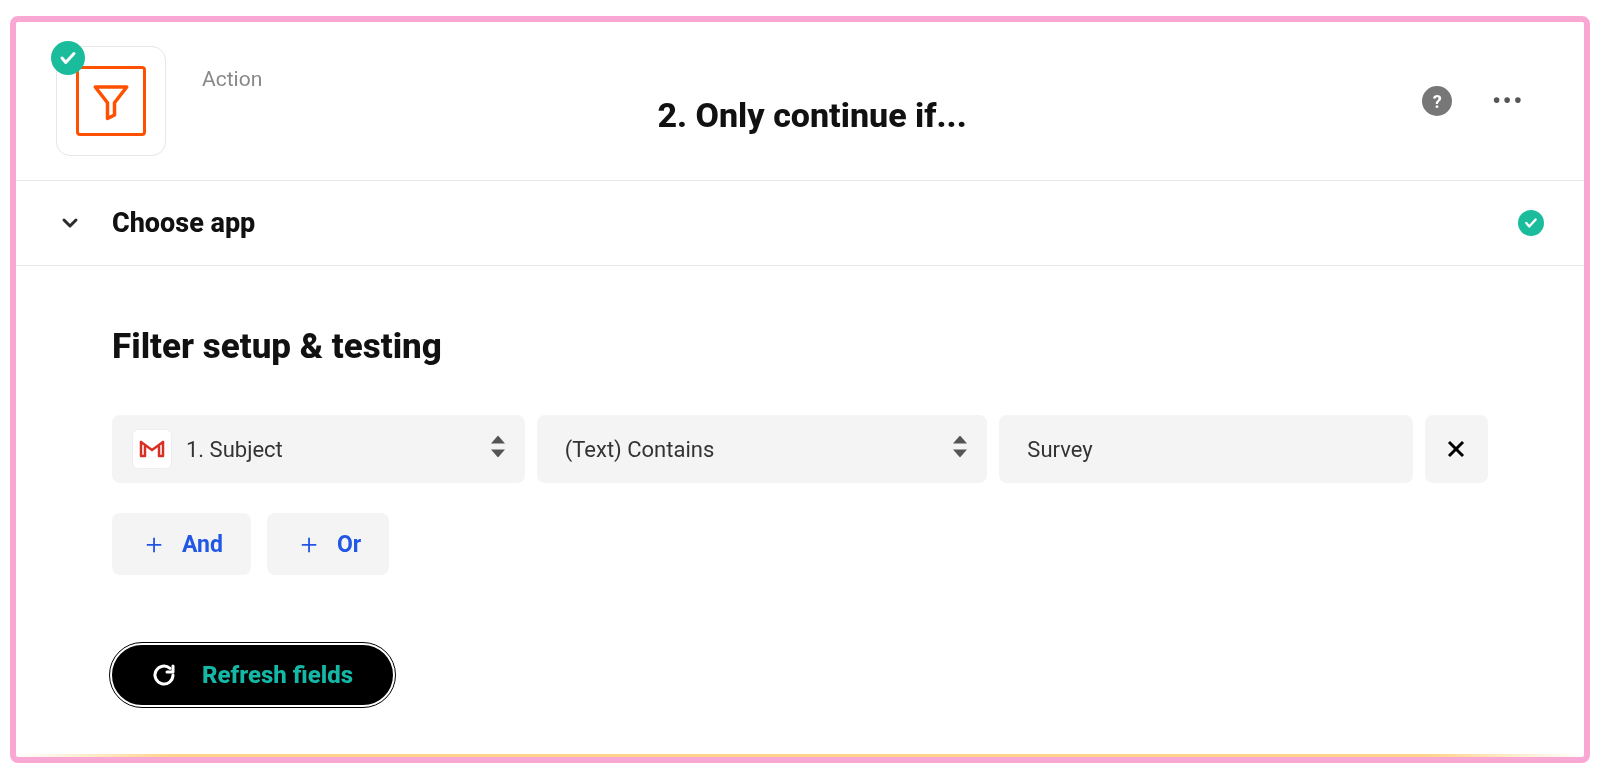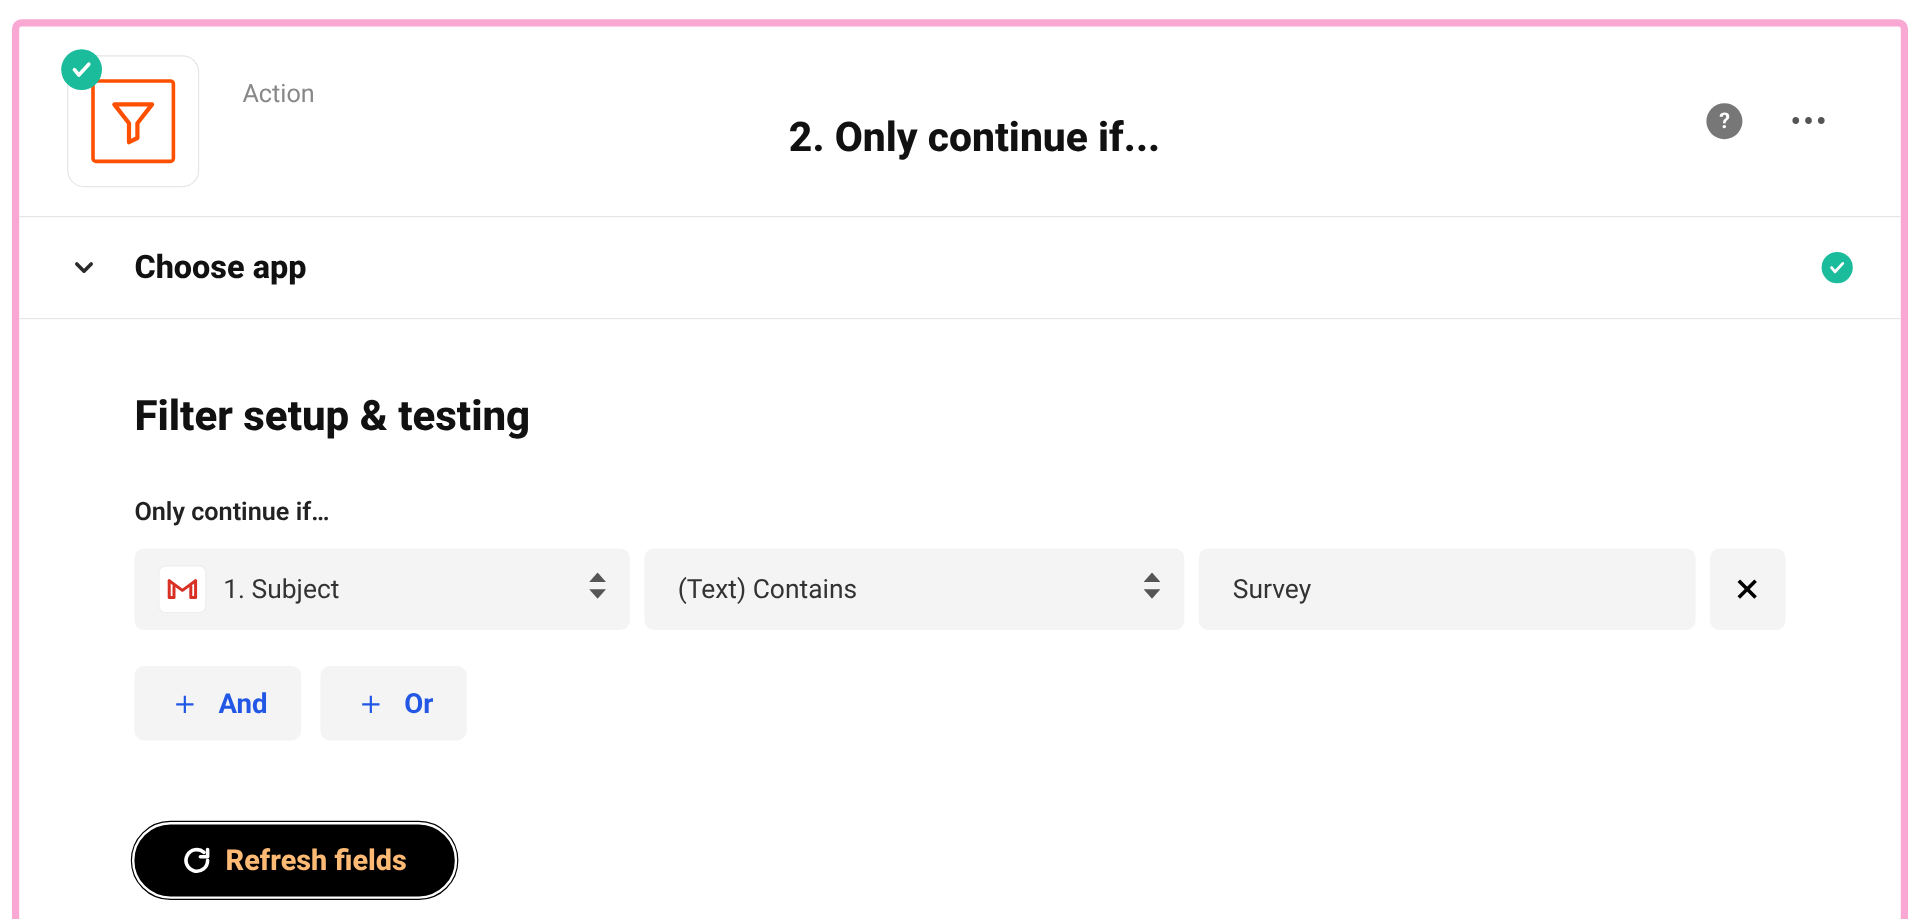--- a/index.html
+++ b/index.html
@@ -222,26 +222,26 @@
   .logic-btn .plus {
     font-size: 28px;
     margin-right: 14px;
     font-weight: 400;
   }
   .refresh-btn {
     border: 4px solid #000;
     outline: 1px solid #000;
     outline-offset: 2px;
     background: #000;
-    color: #fdba74;
+    color: #14b8a6;
     border-radius: 40px;
     padding: 12px 36px;
     display: inline-flex;
     align-items: center;
-    gap: 12px;
+    gap: 26px;
     font-size: 24px;
     font-weight: 800;
     cursor: pointer;
   }
   .refresh-btn svg { stroke: #fff; }
   .bottom-accent {
     height: 3px;
     width: 100%;
     background: linear-gradient(to right, #ffd38a00, #ffd38a 10%, #ffd38a 90%, #ffd38a00);
     position: absolute;
@@ -286,21 +286,20 @@
     <div class="section-label">Choose app</div>
     <div class="section-check">
       <svg width="14" height="14" viewBox="0 0 24 24" fill="none" stroke-width="4" stroke-linecap="round" stroke-linejoin="round">
           <polyline points="4 12 9 18 20 6"></polyline>
         </svg>
     </div>
   </div>
 
   <div class="body">
     <div class="body-title">Filter setup &amp; testing</div>
-    <div class="subtitle">Only continue if…</div>
 
     <div class="filter-row">
 
       <div class="select-box field-select">
         <div class="gmail-badge">
           <svg width="26" height="20" viewBox="0 0 52 40">
               <path d="M4 6 L26 22 L48 6" fill="none" stroke="#d93025" stroke-width="5" stroke-linecap="round" stroke-linejoin="round"></path>
               <path d="M4 6 V34 H12 V15" fill="none" stroke="#d93025" stroke-width="5" stroke-linecap="round" stroke-linejoin="round"></path>
               <path d="M48 6 V34 H40 V15" fill="none" stroke="#d93025" stroke-width="5" stroke-linecap="round" stroke-linejoin="round"></path>
             </svg>

